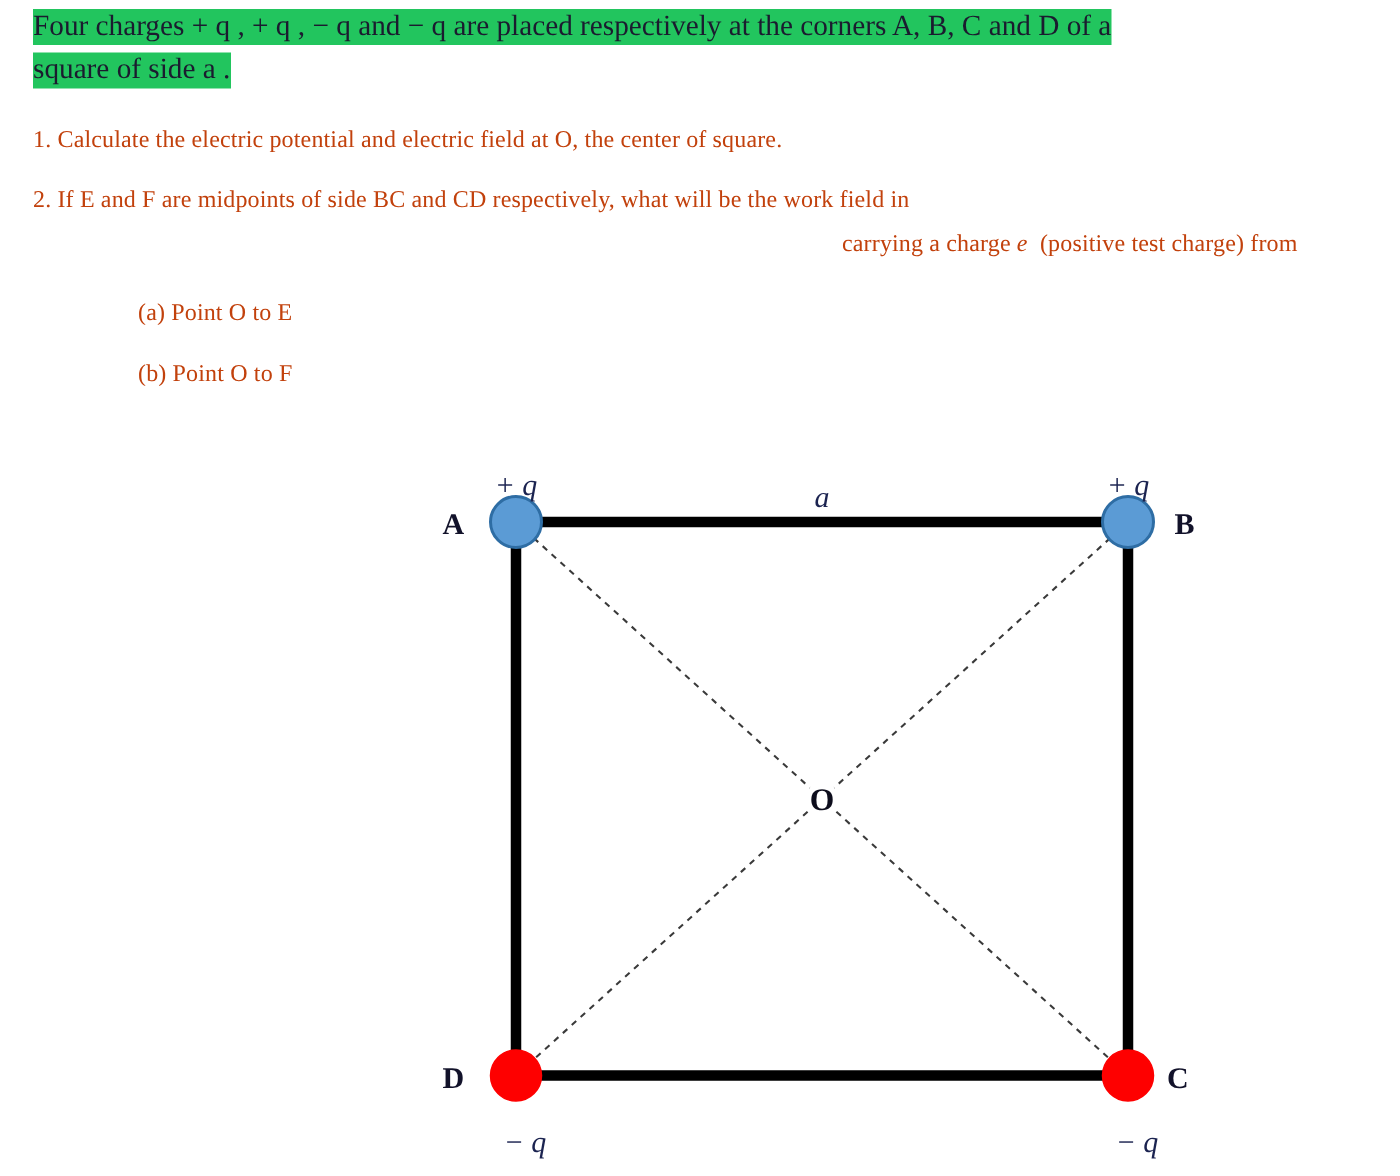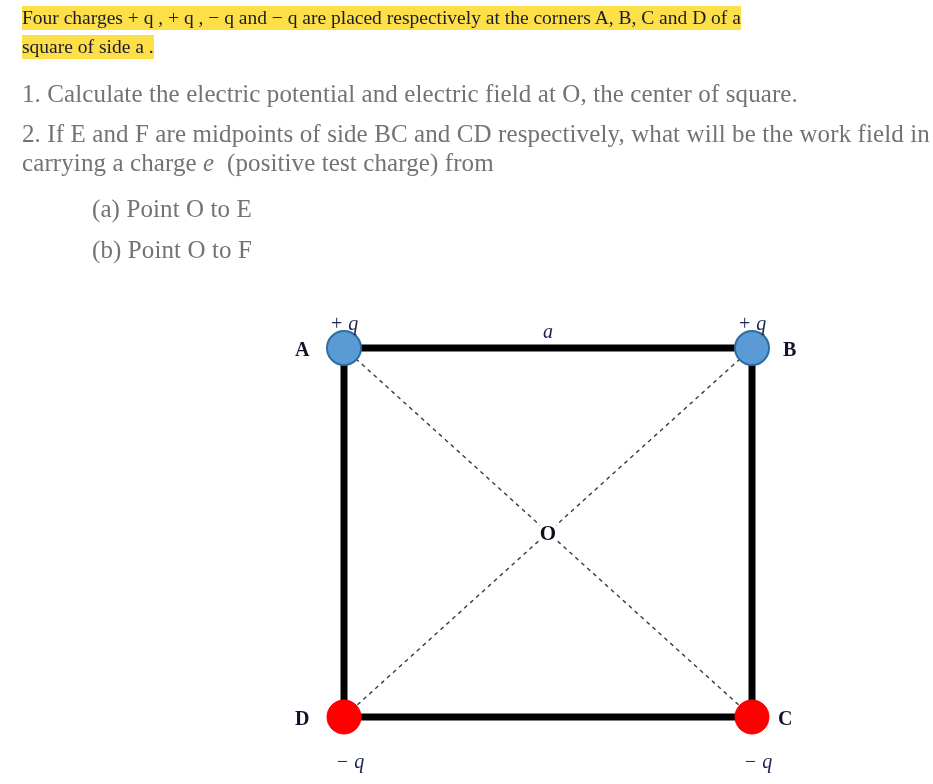--- a/index.html
+++ b/index.html
@@ -18,52 +18,52 @@
 
   
   .text-block {
     position: absolute;
     left: 0;
     top: 0;
     width: 933px;
   }
 
   .para {
-    font-size: 25px;
+    font-size: 16px;
     line-height: 29px;
-    color: #737373;
+    color: #c2410c;
     margin: 0;
     padding: 0 0 0 22px;
     letter-spacing: 0.1px;
   }
 
   .hl-line {
     display: block;
     padding: 0 0 0 22px;
     font-size: 19.5px;
     line-height: 29px;
     color: #1b1b2f;
   }
   .hl-line .hl {
-    background: #fde047;
+    background: #22c55e;
     padding: 1px 0 2px 0;
     box-decoration-break: clone;
     -webkit-box-decoration-break: clone;
   }
 
   .q {
     font-style: italic;
     font-family: "Liberation Serif", "DejaVu Serif", serif;
   }
 
   .row-1 { position: absolute; left: 0; top: 3px;  width: 933px; }
   .row-2 { position: absolute; left: 0; top: 32px; width: 933px; }
   .row-3 { position: absolute; left: 0; top: 79px; width: 933px; }
   .row-4 { position: absolute; left: 0; top: 119px; width: 933px; }
-  .row-5 { position: absolute; left: 0; top: 148px; width: 865px; }
+  .row-5 { position: absolute; left: 0; top: 148px; width: 865px; text-align: right; }
   .row-6 { position: absolute; left: 0; top: 194px; width: 933px; padding-left: 46px; }
   .row-7 { position: absolute; left: 0; top: 235px; width: 933px; padding-left: 46px; }
 
   .row-6 .para, .row-7 .para { padding-left: 46px; }
 
   
   .figure {
     position: absolute;
     left: 0;
     top: 290px;

